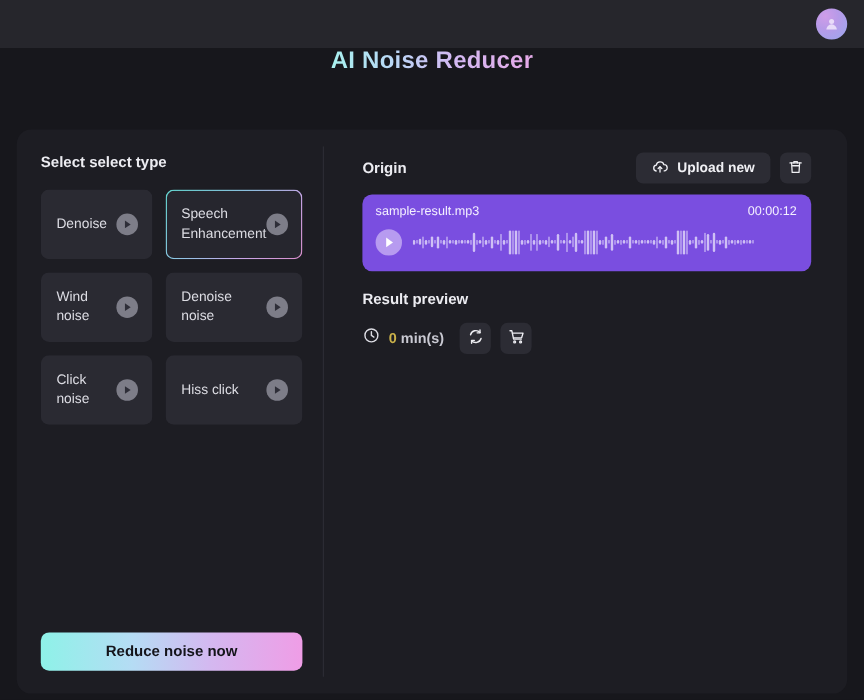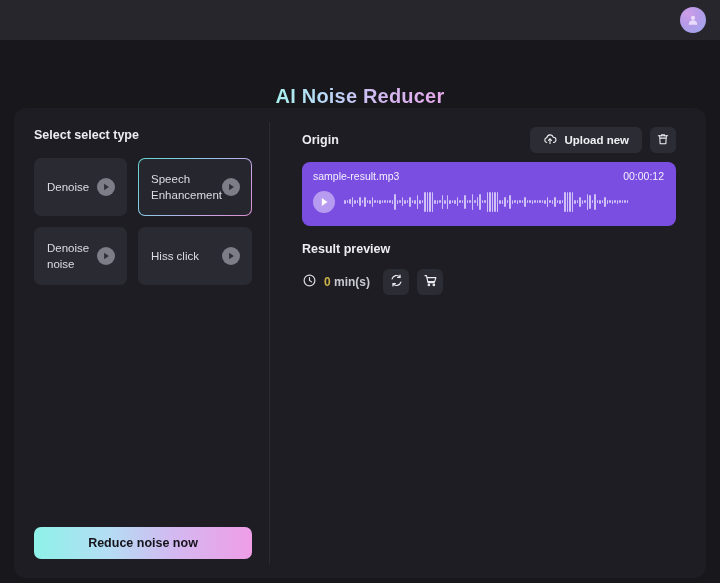--- a/index.html
+++ b/index.html
@@ -56,21 +56,21 @@
     background: radial-gradient(circle at 30% 25%, #cf9de8 0%, #b79ae8 40%, #9aa8ee 100%);
     display: flex;
     align-items: center;
     justify-content: center;
   }
 
   
   .page-title-wrap {
     height: 68px;
     display: flex;
-    align-items: flex-end;
+    align-items: flex-start;
     justify-content: center;
   }
   .page-title {
     font-size: 20px;
     font-weight: bold;
     background: linear-gradient(90deg, #a8f0ee 0%, #b9d8f6 30%, #d2b9f2 60%, #e6a9e8 100%);
     -webkit-background-clip: text;
     background-clip: text;
     color: transparent;
     -webkit-text-fill-color: transparent;
@@ -335,21 +335,37 @@
       </div>
       <div class="type-card selected">
         <span class="label">Speech Enhancement</span>
         <span class="play-btn">
           <svg width="7" height="8" viewBox="0 0 8 10">
               <path d="M1 1 L7 5 L1 9 Z" fill="#2e2e38"></path>
             </svg>
         </span>
       </div>
       <div class="type-card">
+        <span class="label">Wind noise</span>
+        <span class="play-btn">
+          <svg width="7" height="8" viewBox="0 0 8 10">
+              <path d="M1 1 L7 5 L1 9 Z" fill="#2e2e38"></path>
+            </svg>
+        </span>
+      </div>
+      <div class="type-card">
         <span class="label">Denoise noise</span>
+        <span class="play-btn">
+          <svg width="7" height="8" viewBox="0 0 8 10">
+              <path d="M1 1 L7 5 L1 9 Z" fill="#2e2e38"></path>
+            </svg>
+        </span>
+      </div>
+      <div class="type-card">
+        <span class="label">Click noise</span>
         <span class="play-btn">
           <svg width="7" height="8" viewBox="0 0 8 10">
               <path d="M1 1 L7 5 L1 9 Z" fill="#2e2e38"></path>
             </svg>
         </span>
       </div>
       <div class="type-card">
         <span class="label">Hiss click</span>
         <span class="play-btn">
           <svg width="7" height="8" viewBox="0 0 8 10">

